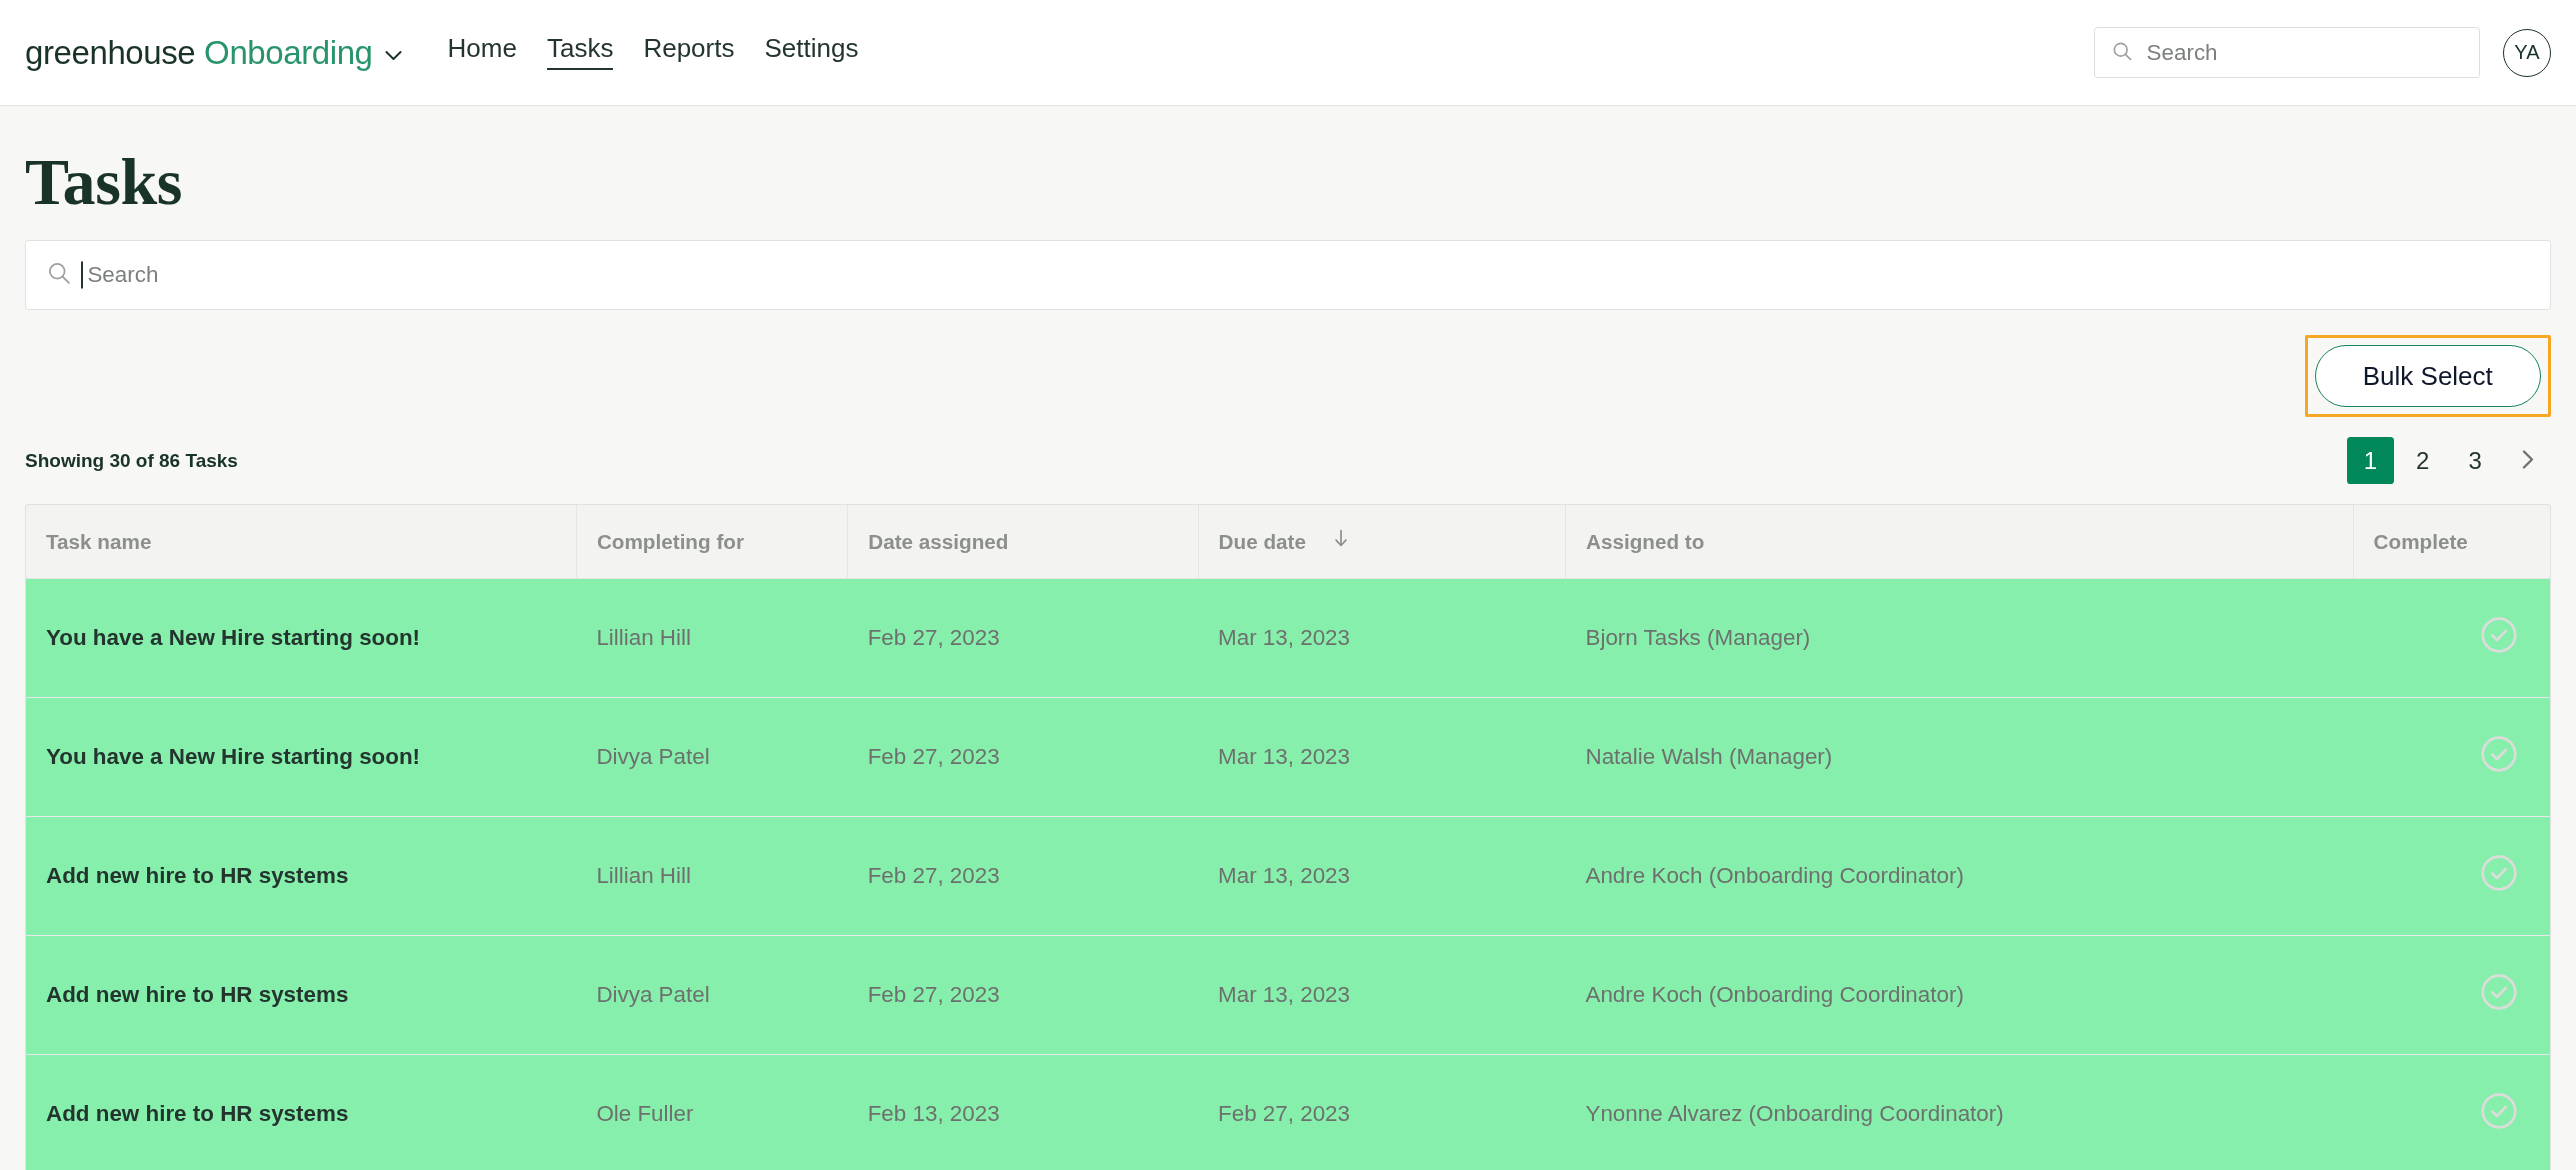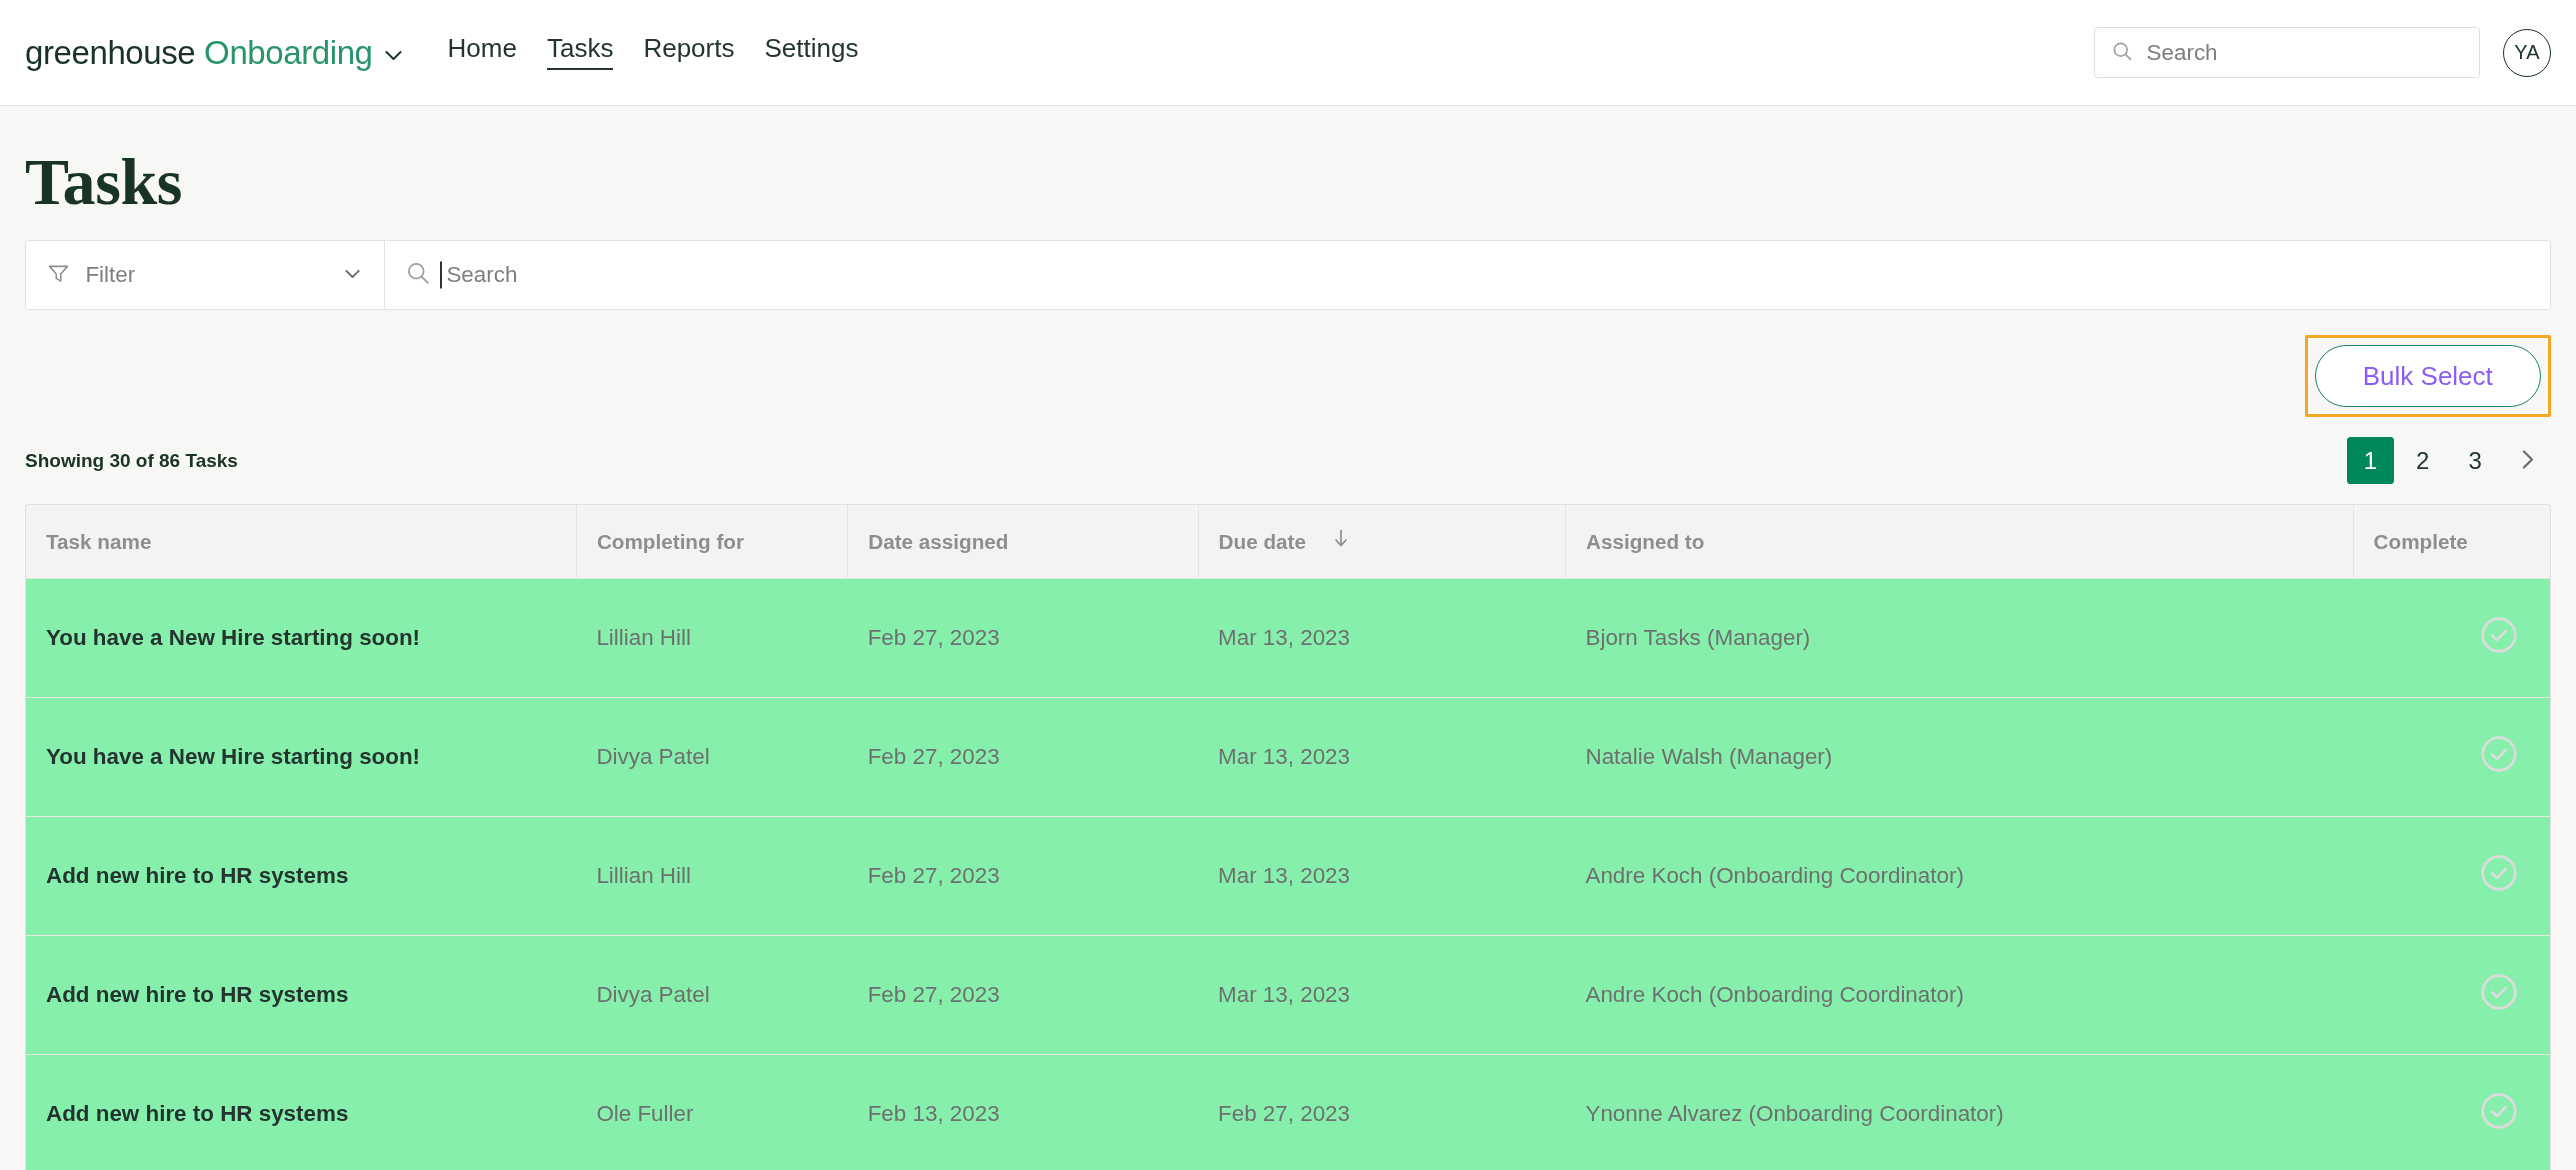--- a/index.html
+++ b/index.html
@@ -176,21 +176,21 @@
   }
   .bulk-highlight {
     border: 3.6px solid #f5a623;
     padding: 7.2px;
     border-radius: 1.8px;
     display: inline-block;
     line-height: 0;
   }
   .bulk-btn {
     border: 1.8px solid #18845c;
-    color: #8b5cf6;
+    color: #0f172a;
     background: #ffffff;
     border-radius: 36px;
     font-size: 26px;
     font-family: "Liberation Sans", sans-serif;
     padding: 14.4px 47px;
     cursor: pointer;
     line-height: 1.2;
     white-space: nowrap;
   }
 
@@ -346,33 +346,20 @@
       <span>YA</span>
     </div>
   </div>
 </div>
 
 <div class="page">
 
   <h1 class="page-title">Tasks</h1>
 
   <div class="filterbar">
-    <div class="filter-box">
-      <span>
-        <svg width="25" height="25" viewBox="0 0 28 28" fill="none">
-          <path d="M4 6 H24 L16.5 14.6 V22.5 L11.5 19.5 V14.6 Z" stroke="#8c908d" stroke-width="1.8" stroke-linejoin="round"></path>
-        </svg>
-      </span>
-      <span class="filter-label">Filter</span>
-      <span>
-        <svg width="23" height="23" viewBox="0 0 26 26" fill="none">
-          <path d="M6 10 L13 17 L20 10" stroke="#6d716e" stroke-width="2.2" stroke-linecap="round" stroke-linejoin="round"></path>
-        </svg>
-      </span>
-    </div>
     <div class="search-box">
       <span>
         <svg width="27" height="27" viewBox="0 0 30 30" fill="none">
           <circle cx="12.5" cy="12.5" r="8.2" stroke="#9ea29f" stroke-width="2"></circle>
           <line x1="18.6" y1="18.6" x2="25.5" y2="25.5" stroke="#9ea29f" stroke-width="2" stroke-linecap="round"></line>
         </svg>
       </span>
       <span class="search-ph">
         <span class="caret"></span>
         <span>Search</span>

